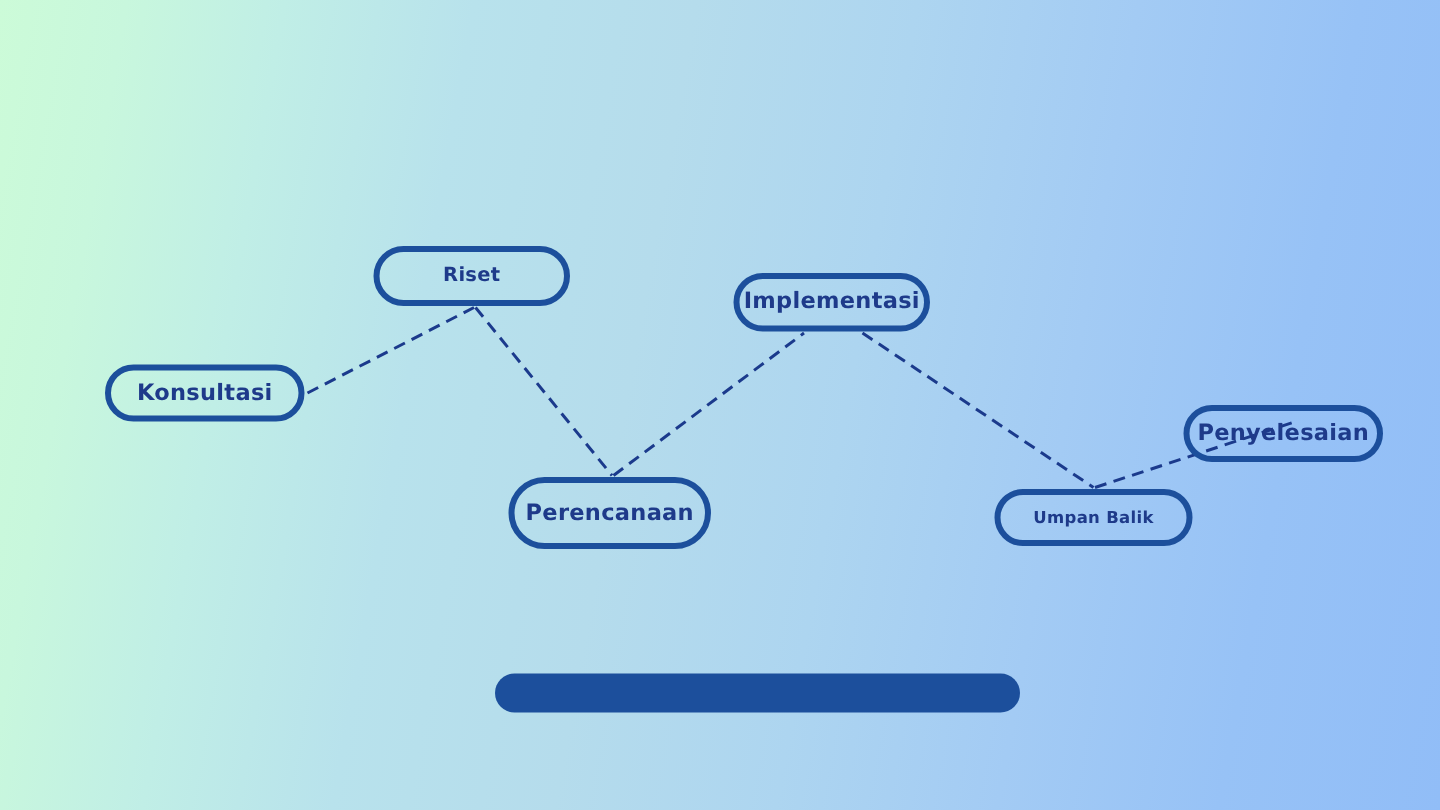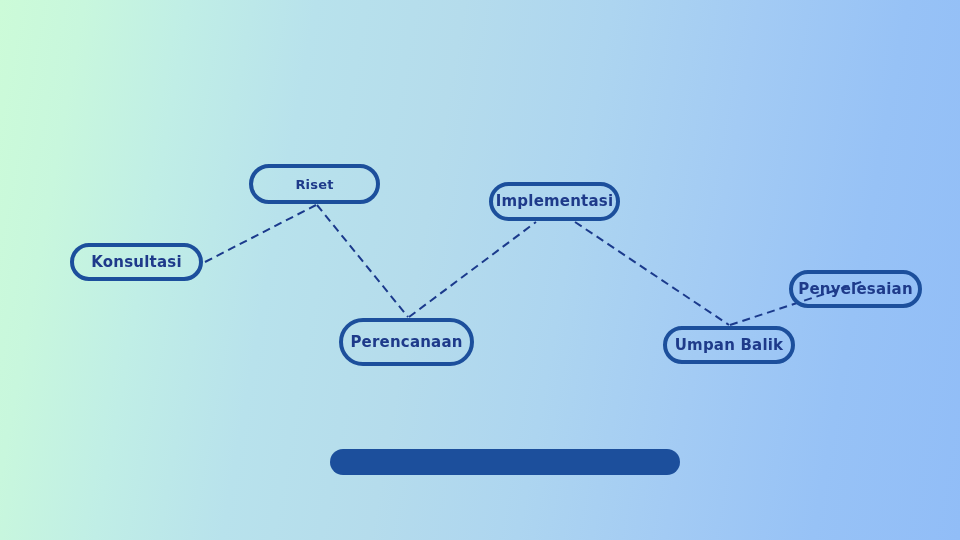--- a/index.html
+++ b/index.html
@@ -92,21 +92,21 @@
   </div>
 
   <div class="node" style="left: 339px; top: 318px; width: 135px; height: 48px; font-size: 15px; border-color: rgb(28, 79, 156); color: rgb(30, 58, 138);">
     <span class="node-label">Perencanaan</span>
   </div>
 
   <div class="node" style="left: 489px; top: 182px; width: 131px; height: 39px; font-size: 15px; border-color: rgb(28, 79, 156); color: rgb(30, 58, 138);">
     <span class="node-label">Implementasi</span>
   </div>
 
-  <div class="node" style="left: 663px; top: 326px; width: 132px; height: 38px; font-size: 15px; border-color: rgb(28, 79, 156); color: rgb(30, 58, 138);">
+  <div class="node" style="left: 663px; top: 326px; width: 132px; height: 38px; font-size: 11px; border-color: rgb(28, 79, 156); color: rgb(30, 58, 138);">
     <span class="node-label">Umpan Balik</span>
   </div>
 
   <div class="node" style="left: 789px; top: 242px; width: 133px; height: 38px; font-size: 15px; border-color: rgb(28, 79, 156); color: rgb(30, 58, 138); margin-top: 28px;">
     <span class="node-label">Penyelesaian</span>
   </div>
 
   <div id="footer-bar" style="left: 330px; top: 449px; width: 350px; height: 26px; background: rgb(28, 79, 156);"></div>
 
 </div>

